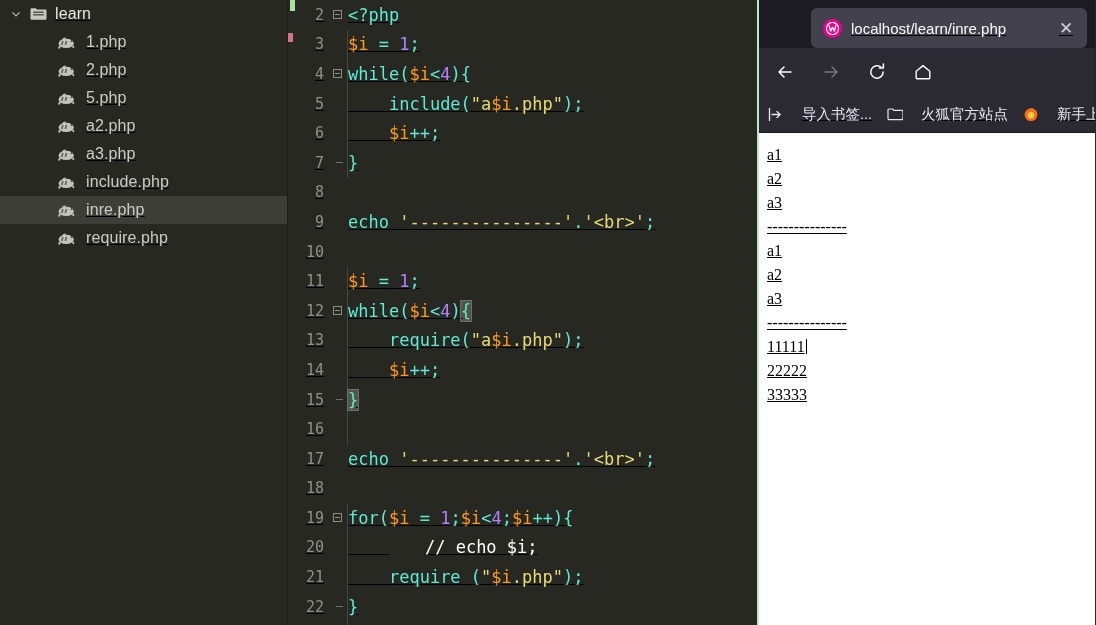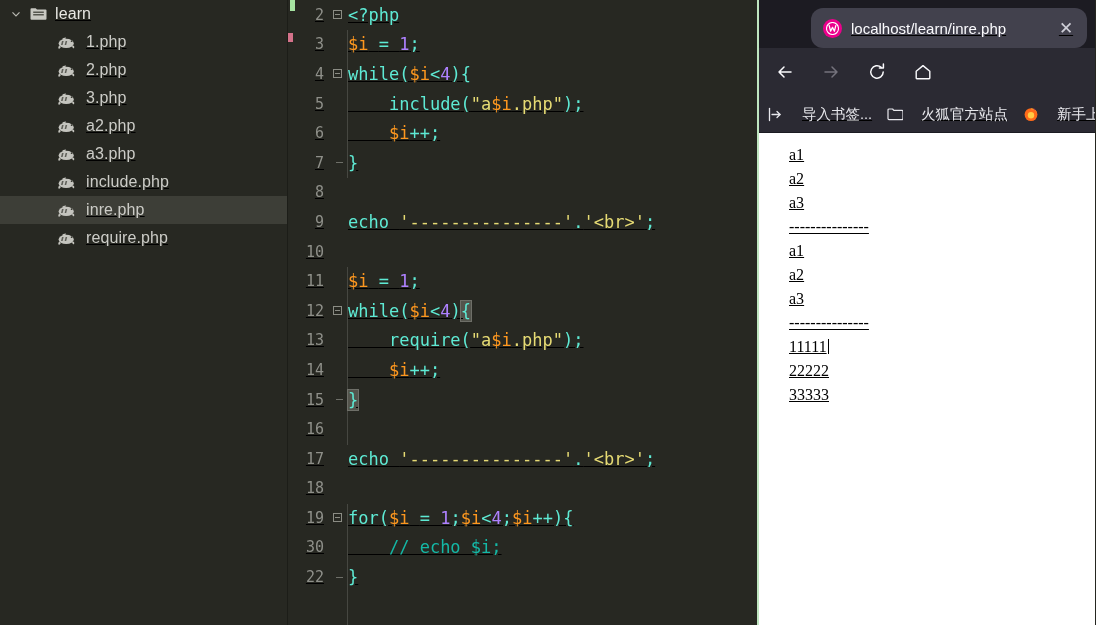--- a/index.html
+++ b/index.html
@@ -104,21 +104,21 @@
     width: 7px; height: 1px; background: #6e6f68;
     margin-right: -4px;
   }
   .code-text { padding-left: 2px; }
 
   
   .k  { color: #5eead4; }  
   .v  { color: #fd971f; }  
   .n  { color: #ae81ff; }  
   .s  { color: #e6db74; }  
-  .c  { color: #14b8a6; }
+  .c  { color: #ffffff; margin-left: 36px; }
   .brmatch { background: #53544c; outline: 1px solid #6e6f68; }
 
   
   .iguide {
     position: absolute;
     width: 1px;
     background: #464741;
     left: 60px;
   }
 
@@ -134,21 +134,21 @@
   .tabstrip {
     height: 48px; background: #1c1b22;
     display: flex; align-items: flex-end;
     padding: 4px 0 0 0;
     position: relative;
   }
   .tab {
     margin-left: 52px;
     height: 40px;
     background: #42414d;
-    border-radius: 12px;
+    border-radius: 6px;
     display: flex; align-items: center;
     padding: 0 10px 0 12px;
     min-width: 276px;
     gap: 9px;
   }
   .favicon {
     width: 19px; height: 19px; flex: 0 0 19px;
     border-radius: 50%;
     background: #ec008c;
     display: flex; align-items: center; justify-content: center;
@@ -194,21 +194,21 @@
   .content {
     flex: 1 1 auto; background: #ffffff;
     padding: 10px 8px 0 8px;
     font-family: "Liberation Serif", "DejaVu Serif", serif;
     font-size: 16px;
     color: #000;
     line-height: 24px;
     overflow: hidden;
     position: relative;
   }
-  .content div { white-space: pre; margin-left: 22px; }
+  .content div { white-space: pre; }
   .caret {
     display: inline-block;
     width: 1px; height: 15px;
     background: #000;
     vertical-align: -2px;
     margin-left: 1px;
   }
 </style>
 </head>
 <body>
@@ -268,21 +268,21 @@
             <svg width="20" height="13" viewBox="0 0 20 13">
   <ellipse cx="9.2" cy="7.4" rx="7.6" ry="4.6" fill="#c4c4be"></ellipse>
   <path d="M2.2 9.5 C1.2 11 1.0 12.3 1.6 12.6 C2.3 12.9 3.2 12.1 3.8 10.9 Z" fill="#c4c4be"></path>
   <path d="M15.0 10.0 C15.4 11.4 16.1 12.4 16.7 12.3 C17.3 12.2 17.4 11.1 17.0 9.8 Z" fill="#c4c4be"></path>
   <path d="M4.6 3.6 C5.6 2.2 7.2 1.4 9.0 1.5 L8.4 3.1 Z" fill="#c4c4be"></path>
   <circle cx="14.6" cy="5.2" r="0.85" fill="#3a3b34"></circle>
   <path d="M5.0 5.0 h1.6 l-1.0 4.0 h-1.6 z" fill="#5e5f58"></path>
   <path d="M8.6 5.0 h1.6 l-1.0 4.0 h-1.6 z" fill="#5e5f58"></path>
 </svg>
           </span>
-          <span class="tree-label">3.php</span>
+          <span class="tree-label">5.php</span>
         </div>
         <div class="tree-row">
           <span class="file-indent"></span>
           <span class="php-ico">
             <svg width="20" height="13" viewBox="0 0 20 13">
   <ellipse cx="9.2" cy="7.4" rx="7.6" ry="4.6" fill="#c4c4be"></ellipse>
   <path d="M2.2 9.5 C1.2 11 1.0 12.3 1.6 12.6 C2.3 12.9 3.2 12.1 3.8 10.9 Z" fill="#c4c4be"></path>
   <path d="M15.0 10.0 C15.4 11.4 16.1 12.4 16.7 12.3 C17.3 12.2 17.4 11.1 17.0 9.8 Z" fill="#c4c4be"></path>
   <path d="M4.6 3.6 C5.6 2.2 7.2 1.4 9.0 1.5 L8.4 3.1 Z" fill="#c4c4be"></path>
   <circle cx="14.6" cy="5.2" r="0.85" fill="#3a3b34"></circle>
@@ -374,21 +374,22 @@
         <div class="code-line"><span class="ln">10</span><span class="fold"></span><span class="code-text"></span></div>
         <div class="code-line"><span class="ln">11</span><span class="fold"></span><span class="code-text"><span class="v">$i</span> <span class="k">=</span> <span class="n">1</span><span class="k">;</span></span></div>
         <div class="code-line"><span class="ln">12</span><span class="fold"><span class="box"></span></span><span class="code-text"><span class="k">while</span><span class="k">(</span><span class="v">$i</span><span class="k">&lt;</span><span class="n">4</span><span class="k">)</span><span class="brmatch"><span class="k">{</span></span></span></div>
         <div class="code-line"><span class="ln">13</span><span class="fold"></span><span class="code-text">    <span class="k">require</span><span class="k">(</span><span class="s">"a<span class="v">$i</span>.php"</span><span class="k">)</span><span class="k">;</span></span></div>
         <div class="code-line"><span class="ln">14</span><span class="fold"></span><span class="code-text">    <span class="v">$i</span><span class="k">++</span><span class="k">;</span></span></div>
         <div class="code-line"><span class="ln">15</span><span class="fold"><span class="dash"></span></span><span class="code-text"><span class="brmatch"><span class="k">}</span></span></span></div>
         <div class="code-line"><span class="ln">16</span><span class="fold"></span><span class="code-text"></span></div>
         <div class="code-line"><span class="ln">17</span><span class="fold"></span><span class="code-text"><span class="k">echo</span> <span class="s">'---------------'</span><span class="k">.</span><span class="s">'&lt;br&gt;'</span><span class="k">;</span></span></div>
         <div class="code-line"><span class="ln">18</span><span class="fold"></span><span class="code-text"></span></div>
         <div class="code-line"><span class="ln">19</span><span class="fold"><span class="box"></span></span><span class="code-text"><span class="k">for</span><span class="k">(</span><span class="v">$i</span> <span class="k">=</span> <span class="n">1</span><span class="k">;</span><span class="v">$i</span><span class="k">&lt;</span><span class="n">4</span><span class="k">;</span><span class="v">$i</span><span class="k">++</span><span class="k">)</span><span class="k">{</span></span></div>
-        <div class="code-line"><span class="ln">30</span><span class="fold"></span><span class="code-text">    <span class="c">// echo $i;</span></span></div>
+        <div class="code-line"><span class="ln">20</span><span class="fold"></span><span class="code-text">    <span class="c">// echo $i;</span></span></div>
+        <div class="code-line"><span class="ln">21</span><span class="fold"></span><span class="code-text">    <span class="k">require</span> <span class="k">(</span><span class="s">"<span class="v">$i</span>.php"</span><span class="k">)</span><span class="k">;</span></span></div>
         <div class="code-line"><span class="ln">22</span><span class="fold"><span class="dash"></span></span><span class="code-text"><span class="k">}</span></span></div>
       </div>
   </div>
 
   <div class="browser">
 
     <div class="tabstrip">
       <div class="tab">
         <span class="favicon">
           <svg width="13" height="13" viewBox="0 0 13 13">

